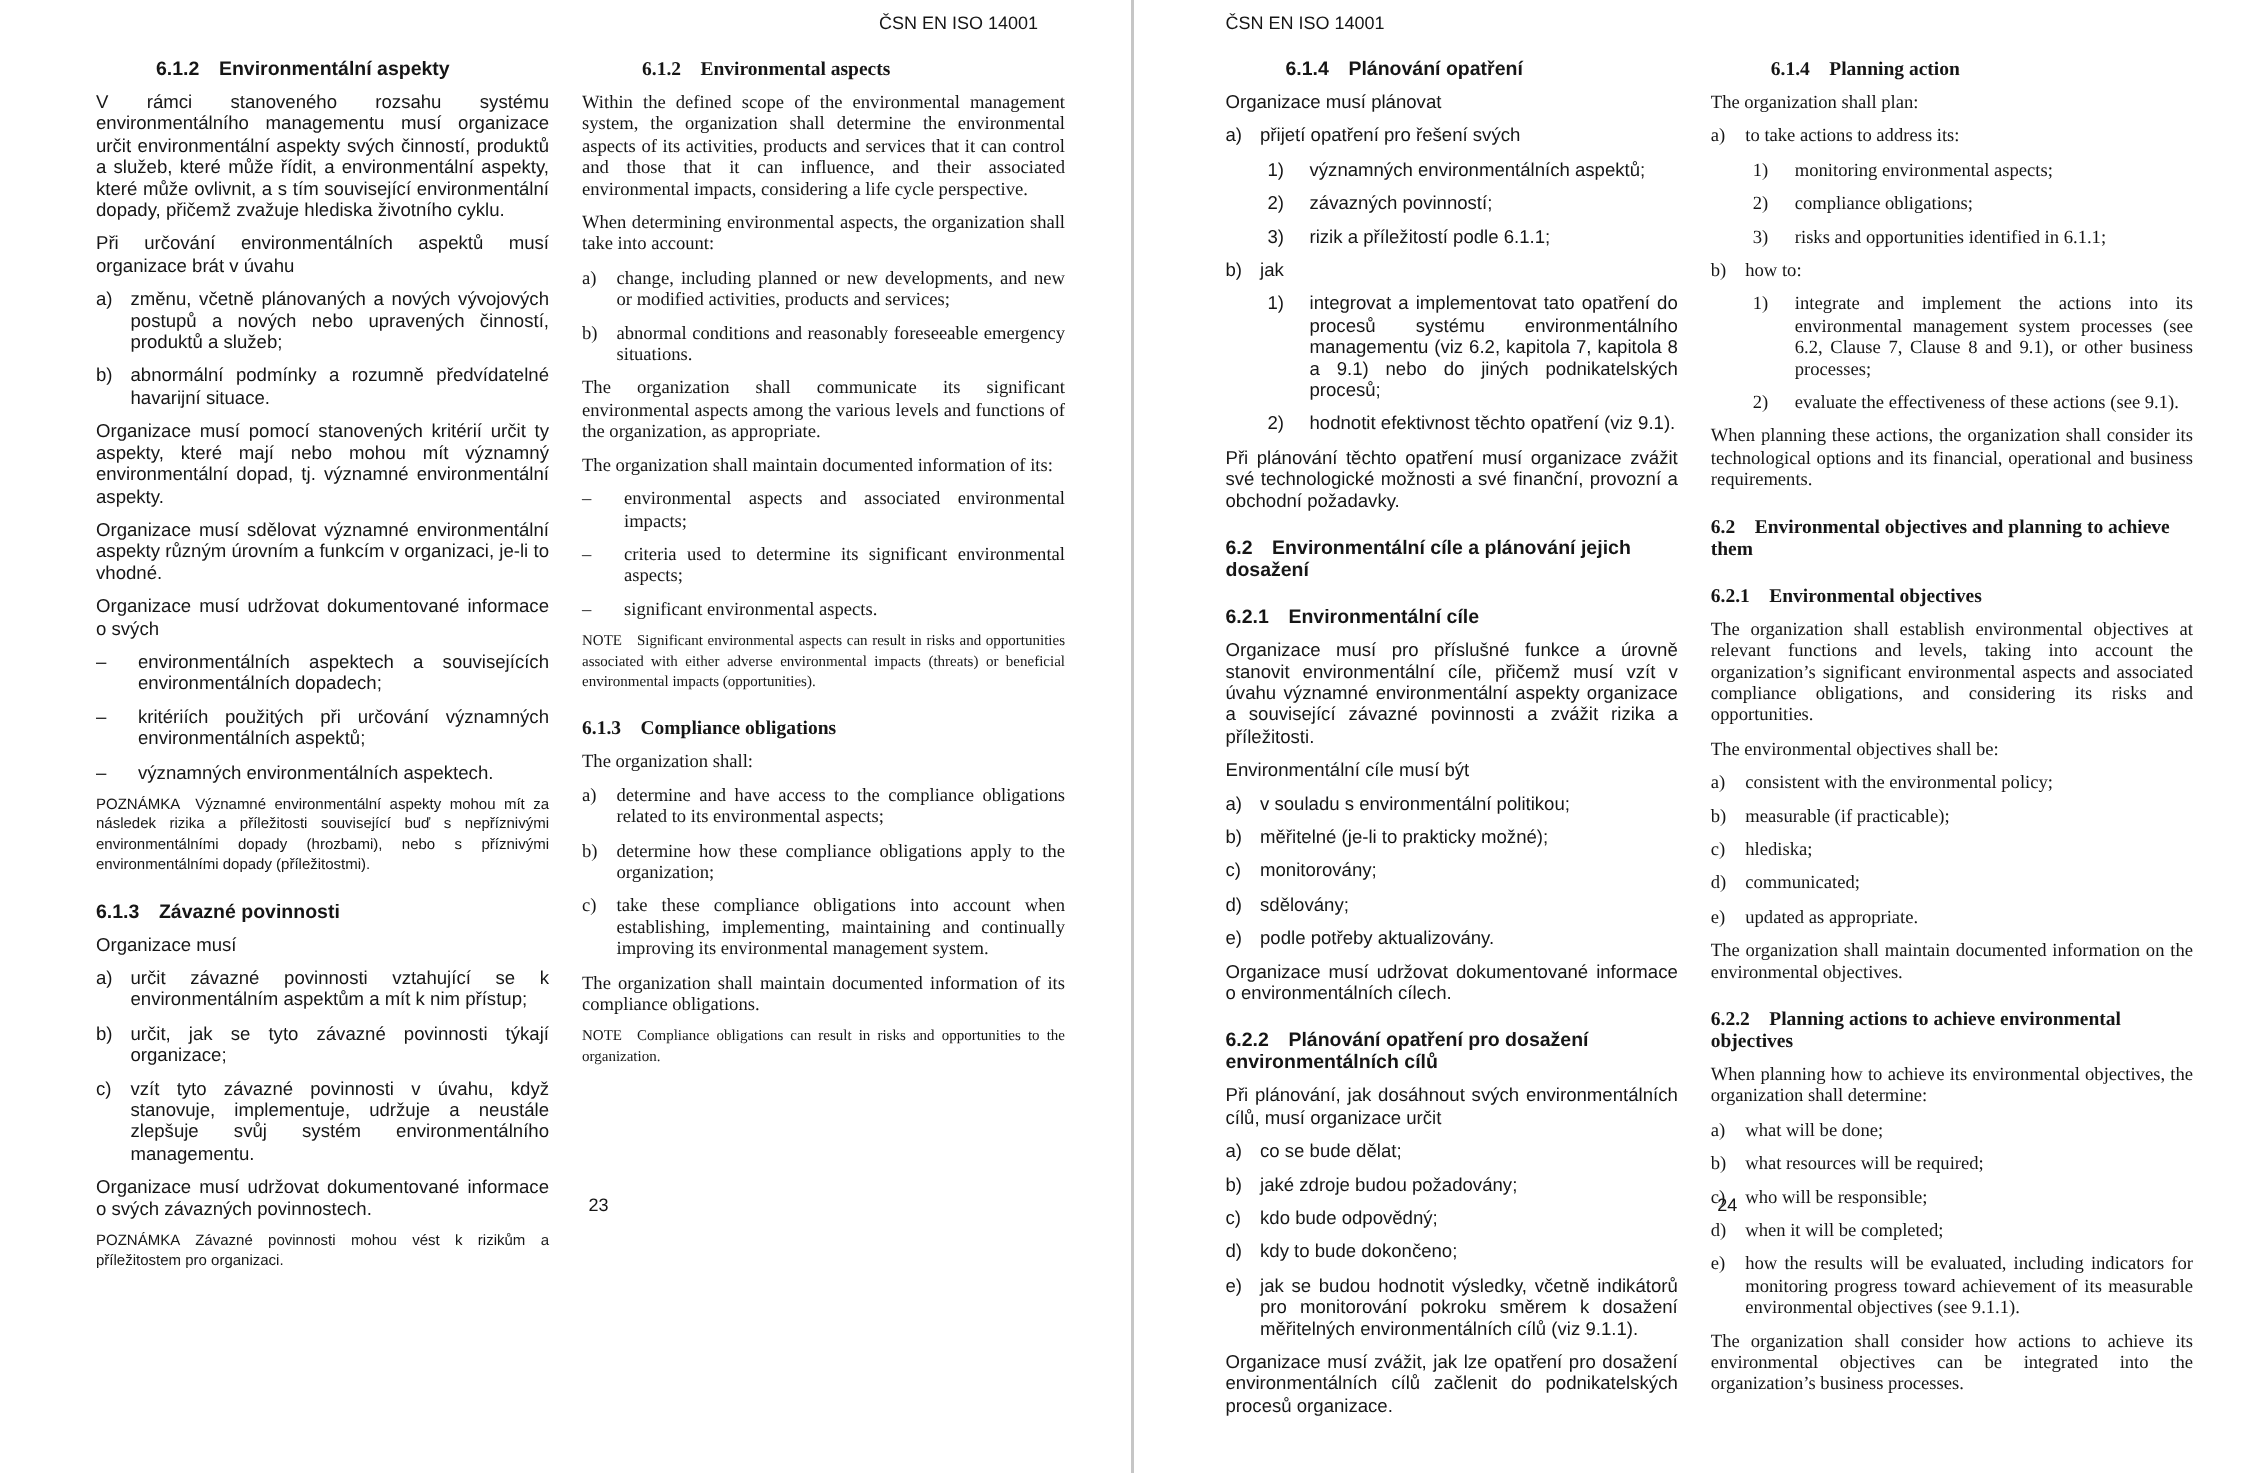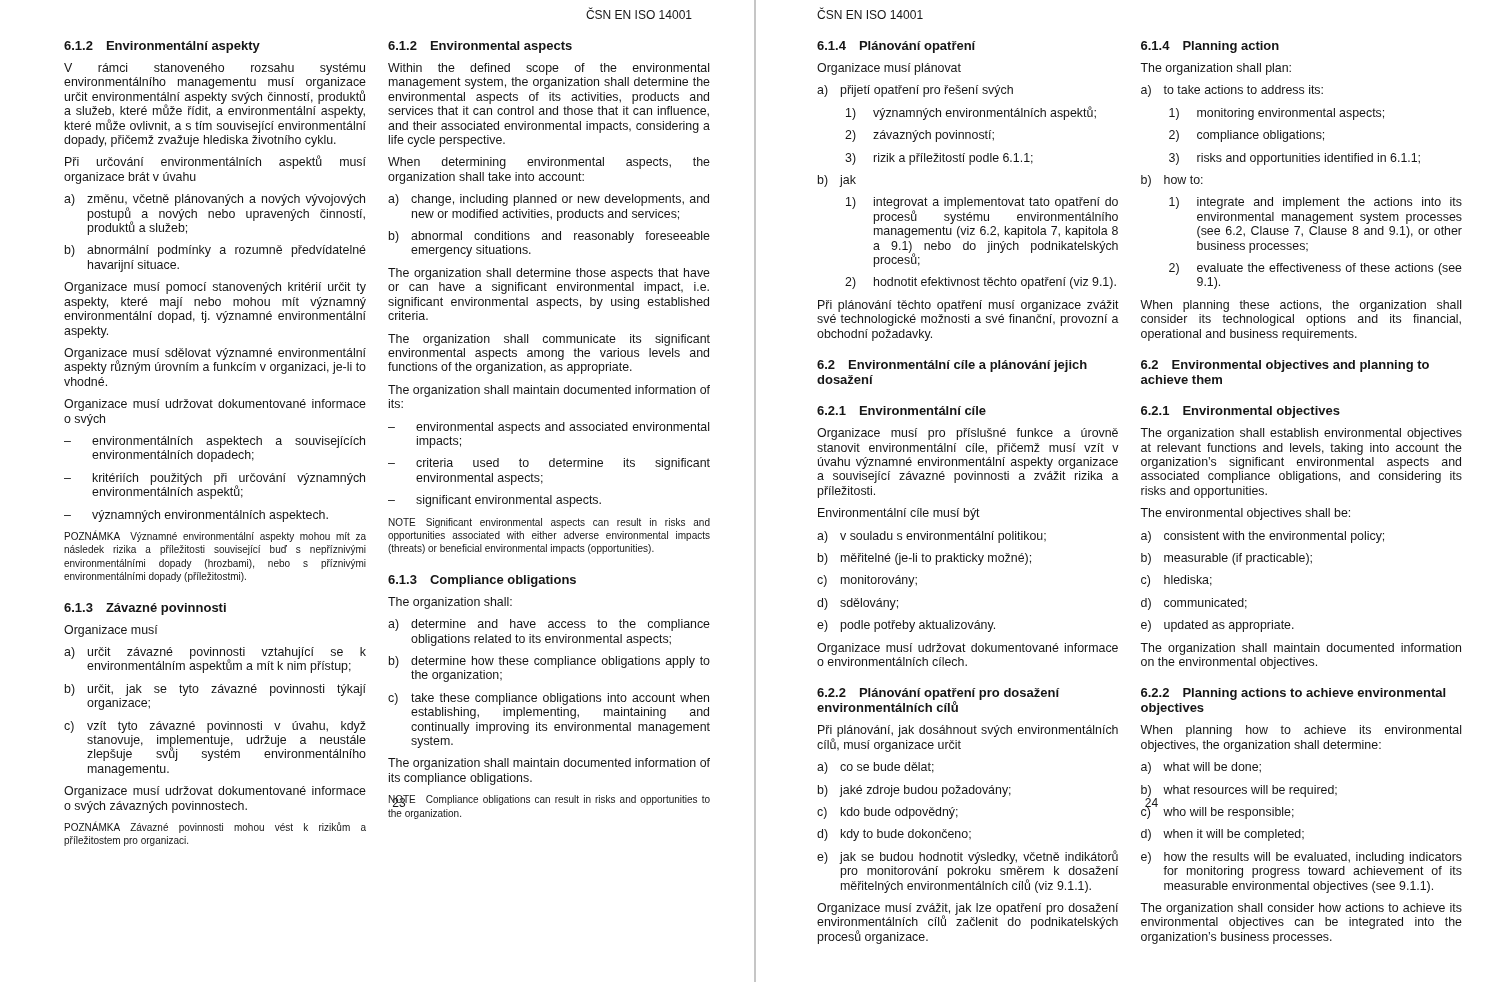--- a/index.html
+++ b/index.html
@@ -13,24 +13,24 @@
   .pageL{left:0;width:754px;}
   .pageR{left:756px;width:755px;}
   .content{position:relative;height:822px;box-sizing:border-box;padding-top:8px;}
   .pageL .content{margin-left:64px;width:646px;}
   .pageR .content{margin-left:61px;width:645px;}
   .phead{height:15px;font-size:12px;line-height:15px;}
   .pageL .phead{text-align:right;padding-right:18px;}
   .pageR .phead{text-align:left;}
   .cols{display:flex;gap:22px;margin-top:15px;}
   .colA{width:302px;}
-  .colB{width:322px;}
+  .colB{width:322px;font-family:Liberation Serif, serif;}
   .col{font-size:12.4px;line-height:14.4px;text-align:justify;}
   .heading{font-size:13px;line-height:15px;font-weight:bold;margin:16px 0 8px 0;text-align:left;}
-  .col > .heading:first-child{margin-top:0;}
+  .col > .heading:first-child{margin-top:0;margin-left:40px;}
   .hlab{margin-right:13px;}
   .para{margin:0 0 8px 0;}
   .li{position:relative;padding-left:23px;margin:0 0 8px 0;}
   .li > .lab{position:absolute;left:0;}
   .li2{position:relative;padding-left:56px;margin:0 0 8px 0;}
   .li2 > .lab{position:absolute;left:28px;}
   .dash{position:relative;padding-left:28px;margin:0 0 8px 0;}
   .dash > .lab{position:absolute;left:0;}
   .note{font-size:10px;line-height:13.4px;margin:0 0 10px 0;}
   .nlab{margin-right:10px;}
@@ -65,21 +65,20 @@
             <div class="li"><span class="lab">c)</span><span>vzít tyto závazné povinnosti v úvahu, když stanovuje, implementuje, udržuje a neustále zlepšuje svůj systém environmentálního managementu.</span></div>
             <div class="para"><span>Organizace musí udržovat dokumentované informace o svých závazných povinnostech.</span></div>
             <div class="note"><span class="nlab">POZNÁMKA</span><span>Závazné povinnosti mohou vést k rizikům a příležitostem pro organizaci.</span></div>
           </div>
         <div class="col colB">
             <div class="heading"><span class="hlab">6.1.2</span><span>Environmental aspects</span></div>
             <div class="para"><span>Within the defined scope of the environmental management system, the organization shall determine the environmental aspects of its activities, products and services that it can control and those that it can influence, and their associated environmental impacts, considering a life cycle perspective.</span></div>
             <div class="para"><span>When determining environmental aspects, the organization shall take into account:</span></div>
             <div class="li"><span class="lab">a)</span><span>change, including planned or new developments, and new or modified activities, products and services;</span></div>
             <div class="li"><span class="lab">b)</span><span>abnormal conditions and reasonably foreseeable emergency situations.</span></div>
-            <div class="para"><span>The organization shall determine those aspects that have or can have a significant environmental impact, i.e. significant environmental aspects, by using established criteria.</span></div>
             <div class="para"><span>The organization shall communicate its significant environmental aspects among the various levels and functions of the organization, as appropriate.</span></div>
             <div class="para"><span>The organization shall maintain documented information of its:</span></div>
             <div class="dash"><span class="lab">–</span><span>environmental aspects and associated environmental impacts;</span></div>
             <div class="dash"><span class="lab">–</span><span>criteria used to determine its significant environmental aspects;</span></div>
             <div class="dash"><span class="lab">–</span><span>significant environmental aspects.</span></div>
             <div class="note"><span class="nlab">NOTE</span><span>Significant environmental aspects can result in risks and opportunities associated with either adverse environmental impacts (threats) or beneficial environmental impacts (opportunities).</span></div>
             <div class="heading"><span class="hlab">6.1.3</span><span>Compliance obligations</span></div>
             <div class="para"><span>The organization shall:</span></div>
             <div class="li"><span class="lab">a)</span><span>determine and have access to the compliance obligations related to its environmental aspects;</span></div>
             <div class="li"><span class="lab">b)</span><span>determine how these compliance obligations apply to the organization;</span></div>

